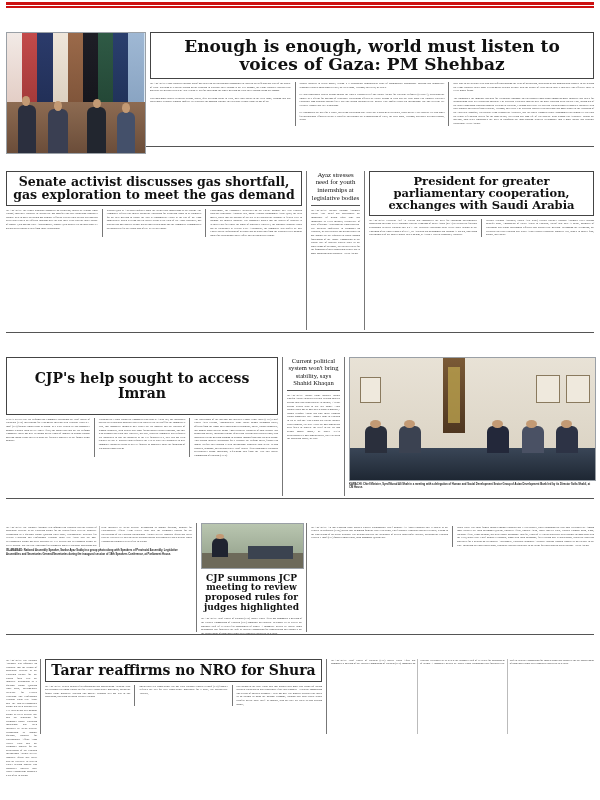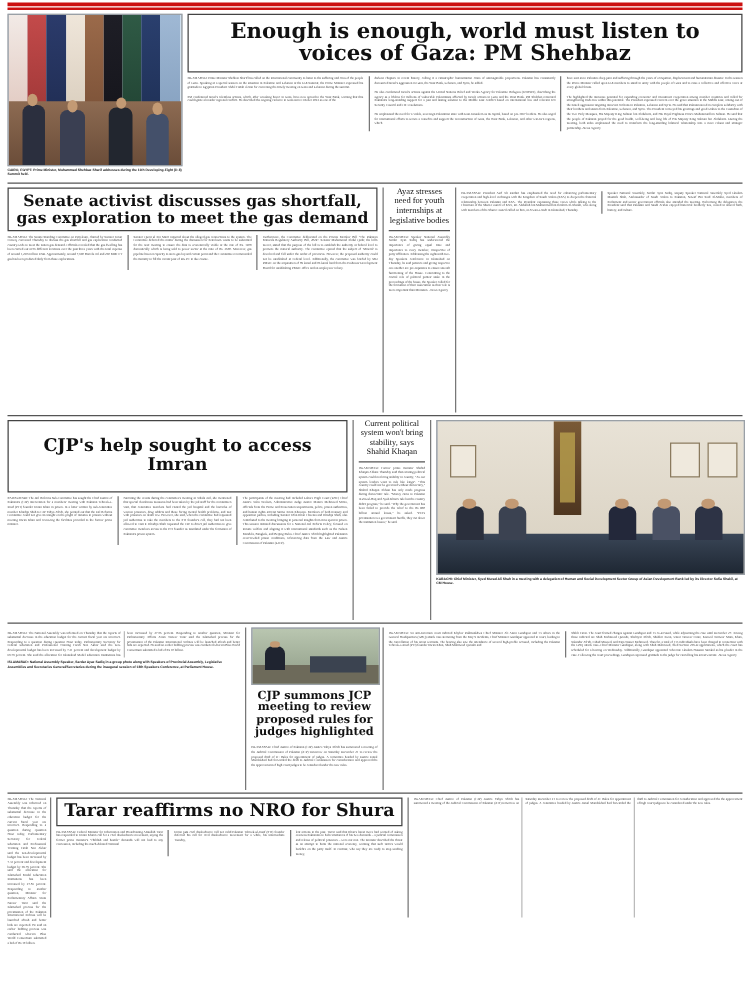--- a/index.html
+++ b/index.html
@@ -44,21 +44,21 @@
     font-size:2.55px;line-height:1.42;text-align:justify;color:#2b2b2b;
     font-family:"Liberation Serif", serif;
   }
   .cap{font-size:2.7px;font-weight:700;color:#1a1a1a;line-height:1.3;font-family:"Liberation Sans",sans-serif;}
   .photo{background:#b9bfc6;position:relative;overflow:hidden;border:1px solid #9aa0a6;}
   .rule{border-top:1px solid #555;}
   .vrule{border-left:1px solid #777;}
 
   
   .row{display:flex;}
-  .sec{box-sizing:border-box;}
+  .sec{box-sizing:border-box;margin-top:21px;}
 
   
   .sky{position:absolute;inset:0;background:linear-gradient(#cfe0ef,#eef3f7);}
   .bldg{position:absolute;background:#d7d9da;}
   .flagstrip{position:absolute;top:0;bottom:0;width:11%;}
   .person{position:absolute;bottom:0;background:#33384a;border-radius:6px 6px 0 0;}
   .head{position:absolute;background:#c39a74;border-radius:50%;}
   .wall{position:absolute;inset:0;background:linear-gradient(#e8e2d6,#d8d0c0);}
   .curtain{position:absolute;background:#6b4a2a;}
   .frame{position:absolute;background:#efe9dd;border:1px solid #8a7a5e;}
@@ -131,20 +131,21 @@
       </div>
     </div>
 
     <div class="sec vrule" style="width:58px;padding:0 4px;">
       <div class="sub" style="font-size:6.8px;font-weight:400;">Ayaz stresses need for youth internships at legislative bodies</div>
       <div class="rule" style="margin:3px 0;"></div>
       <div class="body">ISLAMABAD: Speaker National Assembly Sardar Ayaz Sadiq has underscored the importance of giving equal time and importance to every member, irrespective of party affiliation. Addressing the eighteenth two-day Speakers conference in Islamabad on Thursday, he said patience and giving respect to one another are pre-requisites to ensure smooth functioning of the House. Committing to the crucial role of political parties' stake in the proceedings of the house, the Speaker called for the formation of their association as their role is more important than Ministers. -News Agency</div>
     </div>
 
     <div class="sec vrule" style="flex:1;padding-left:4px;">
+      <div class="hl" style="font-size:11.5px;padding:3px;">President for greater parliamentary cooperation, exchanges with Saudi Arabia</div>
       <div class="row" style="margin-top:3px;">
         <div class="body" style="width:50%;padding-right:4px;">ISLAMABAD: President Asif Ali Zardari has emphasized the need for enhancing parliamentary cooperation and high-level exchanges with the Kingdom of Saudi Arabia (KSA) to deepen the fraternal relationship between Pakistan and KSA. The President expressing these views while talking to the Chairman of the Shura Council of KSA, Dr. Abdullah bin Muhammad bin Ibrahim Al-Sheikh, who along with members of the Shura Council called on him, at Aiwan-e-Sadr in Islamabad, Thursday.</div>
         <div class="body vrule" style="width:50%;padding-left:4px;">Speaker National Assembly, Sardar Ayaz Sadiq, Deputy Speaker National Assembly Syed Ghulam Mustafa Shah, Ambassador of Saudi Arabia to Pakistan, Nawaf Bin Said Al-Malki, members of Parliament and senior government officials also attended the meeting. Welcoming the delegation, the President said that Pakistan and Saudi Arabia enjoyed historical brotherly ties, rooted in shared faith, history, and culture.</div>
       </div>
     </div>
   </div>
 
   <div class="rule" style="margin:2px 0 3px 0;"></div>
 
   <div class="row" style="height:160px;">

